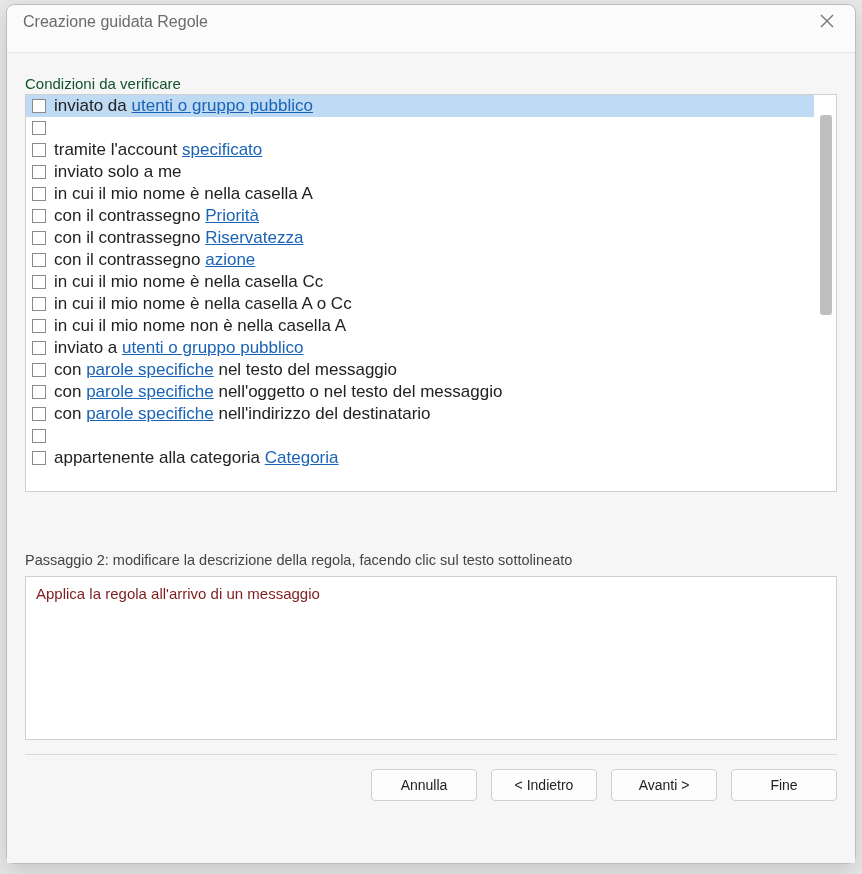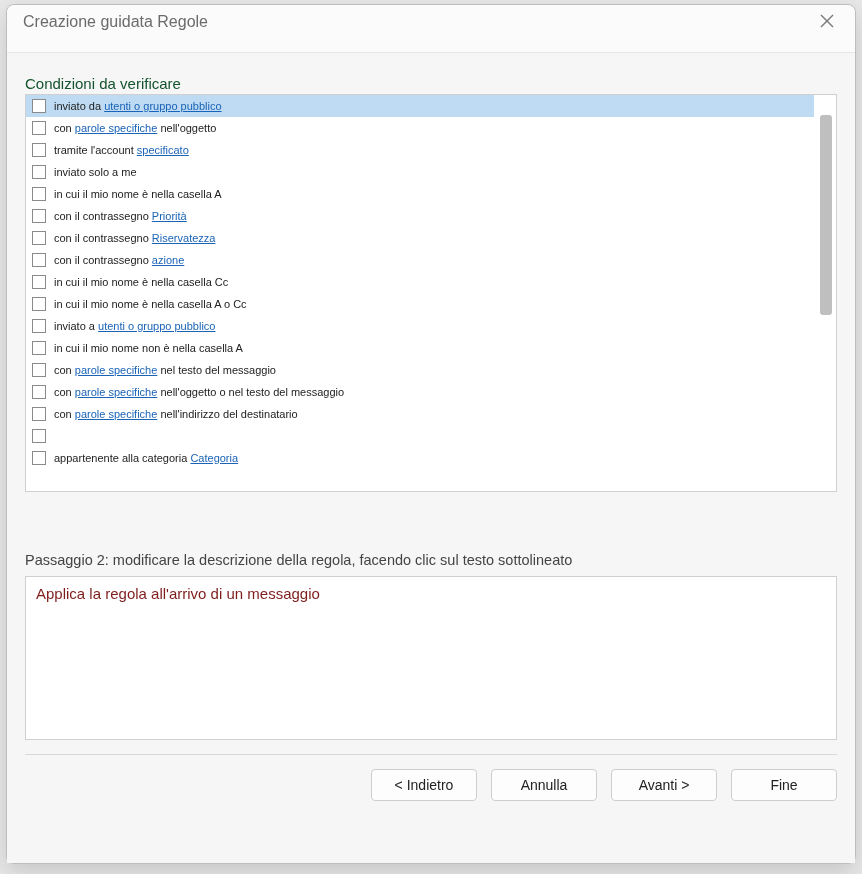--- a/index.html
+++ b/index.html
@@ -77,21 +77,21 @@
   .conditions-scroll {
     position: absolute;
     left: 0; top: 0; right: 22px; bottom: 0;
     overflow: hidden;
   }
   .cond-row {
     display: flex;
     align-items: center;
     height: 22px;
     padding: 0 6px;
-    font-size: 11px;
+    font-size: 17px;
     color: #222;
     white-space: nowrap;
   }
   .cond-row.selected { background: #bedbf3; }
   .cond-check {
     width: 14px; height: 14px;
     border: 1px solid #8a8a8a;
     background: #fff;
     margin-right: 8px;
     flex-shrink: 0;
@@ -173,21 +173,20 @@
     <div class="section-heading">Condizioni da verificare</div>
 
     <div class="conditions-box">
       <div class="conditions-scroll" id="conditions-scroll">
           <div class="cond-row selected">
             <div class="cond-check"></div>
             <div class="cond-text"><span>inviato da </span><span class="link">utenti o gruppo pubblico</span></div>
           </div>
           <div class="cond-row">
             <div class="cond-check"></div>
-            <div class="cond-text"><span>con </span><span class="link">parole specifiche</span><span> nell'oggetto</span></div>
           </div>
           <div class="cond-row">
             <div class="cond-check"></div>
             <div class="cond-text"><span>tramite l'account </span><span class="link">specificato</span></div>
           </div>
           <div class="cond-row">
             <div class="cond-check"></div>
             <div class="cond-text"><span>inviato solo a me</span></div>
           </div>
           <div class="cond-row">
@@ -209,25 +208,25 @@
           <div class="cond-row">
             <div class="cond-check"></div>
             <div class="cond-text"><span>in cui il mio nome è nella casella Cc</span></div>
           </div>
           <div class="cond-row">
             <div class="cond-check"></div>
             <div class="cond-text"><span>in cui il mio nome è nella casella A o Cc</span></div>
           </div>
           <div class="cond-row">
             <div class="cond-check"></div>
+            <div class="cond-text"><span>in cui il mio nome non è nella casella A</span></div>
+          </div>
+          <div class="cond-row">
+            <div class="cond-check"></div>
             <div class="cond-text"><span>inviato a </span><span class="link">utenti o gruppo pubblico</span></div>
-          </div>
-          <div class="cond-row">
-            <div class="cond-check"></div>
-            <div class="cond-text"><span>in cui il mio nome non è nella casella A</span></div>
           </div>
           <div class="cond-row">
             <div class="cond-check"></div>
             <div class="cond-text"><span>con </span><span class="link">parole specifiche</span><span> nel testo del messaggio</span></div>
           </div>
           <div class="cond-row">
             <div class="cond-check"></div>
             <div class="cond-text"><span>con </span><span class="link">parole specifiche</span><span> nell'oggetto o nel testo del messaggio</span></div>
           </div>
           <div class="cond-row">
@@ -251,20 +250,20 @@
 
     <div class="step-label">Passaggio 2: modificare la descrizione della regola, facendo clic sul testo sottolineato</div>
 
     <div class="desc-box">
       <span>Applica la regola all'arrivo di un messaggio</span>
     </div>
 
     <div class="sep"></div>
 
     <div class="buttons">
+      <div class="btn">Annulla</div>
       <div class="btn">&lt;  Indietro</div>
-      <div class="btn">Annulla</div>
       <div class="btn">Avanti  &gt;</div>
       <div class="btn">Fine</div>
     </div>
 
   </div>
 </div>
 
 </body></html>

